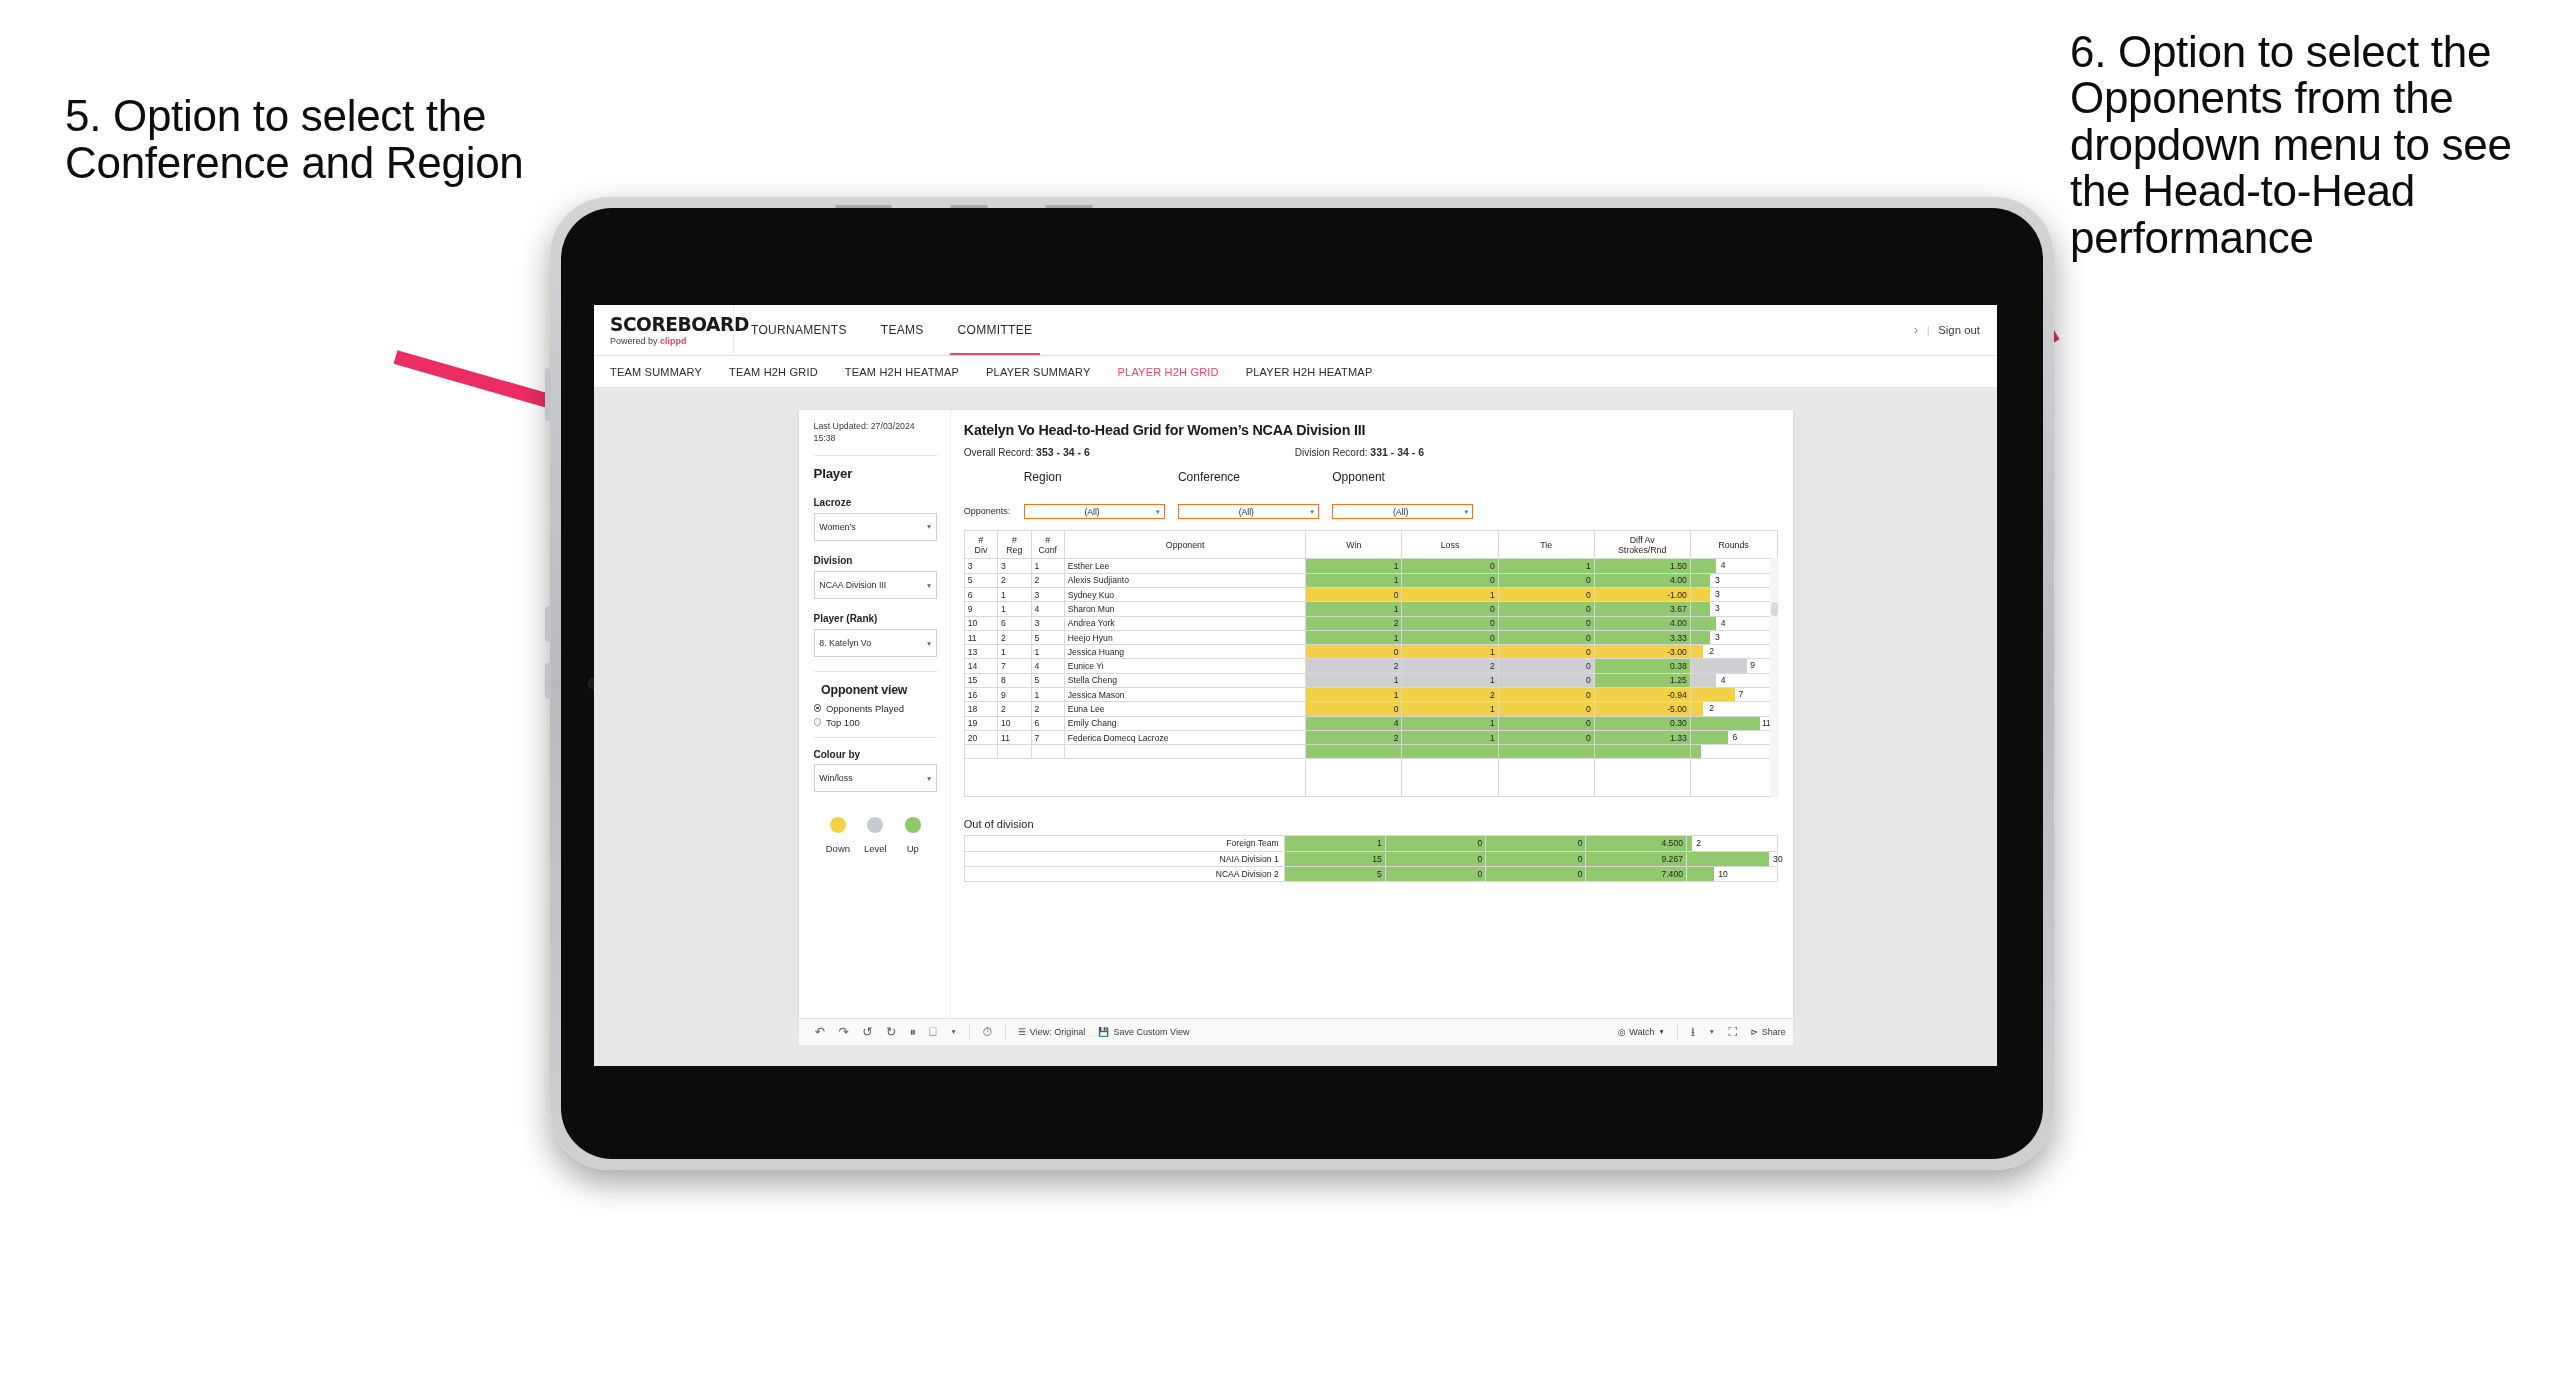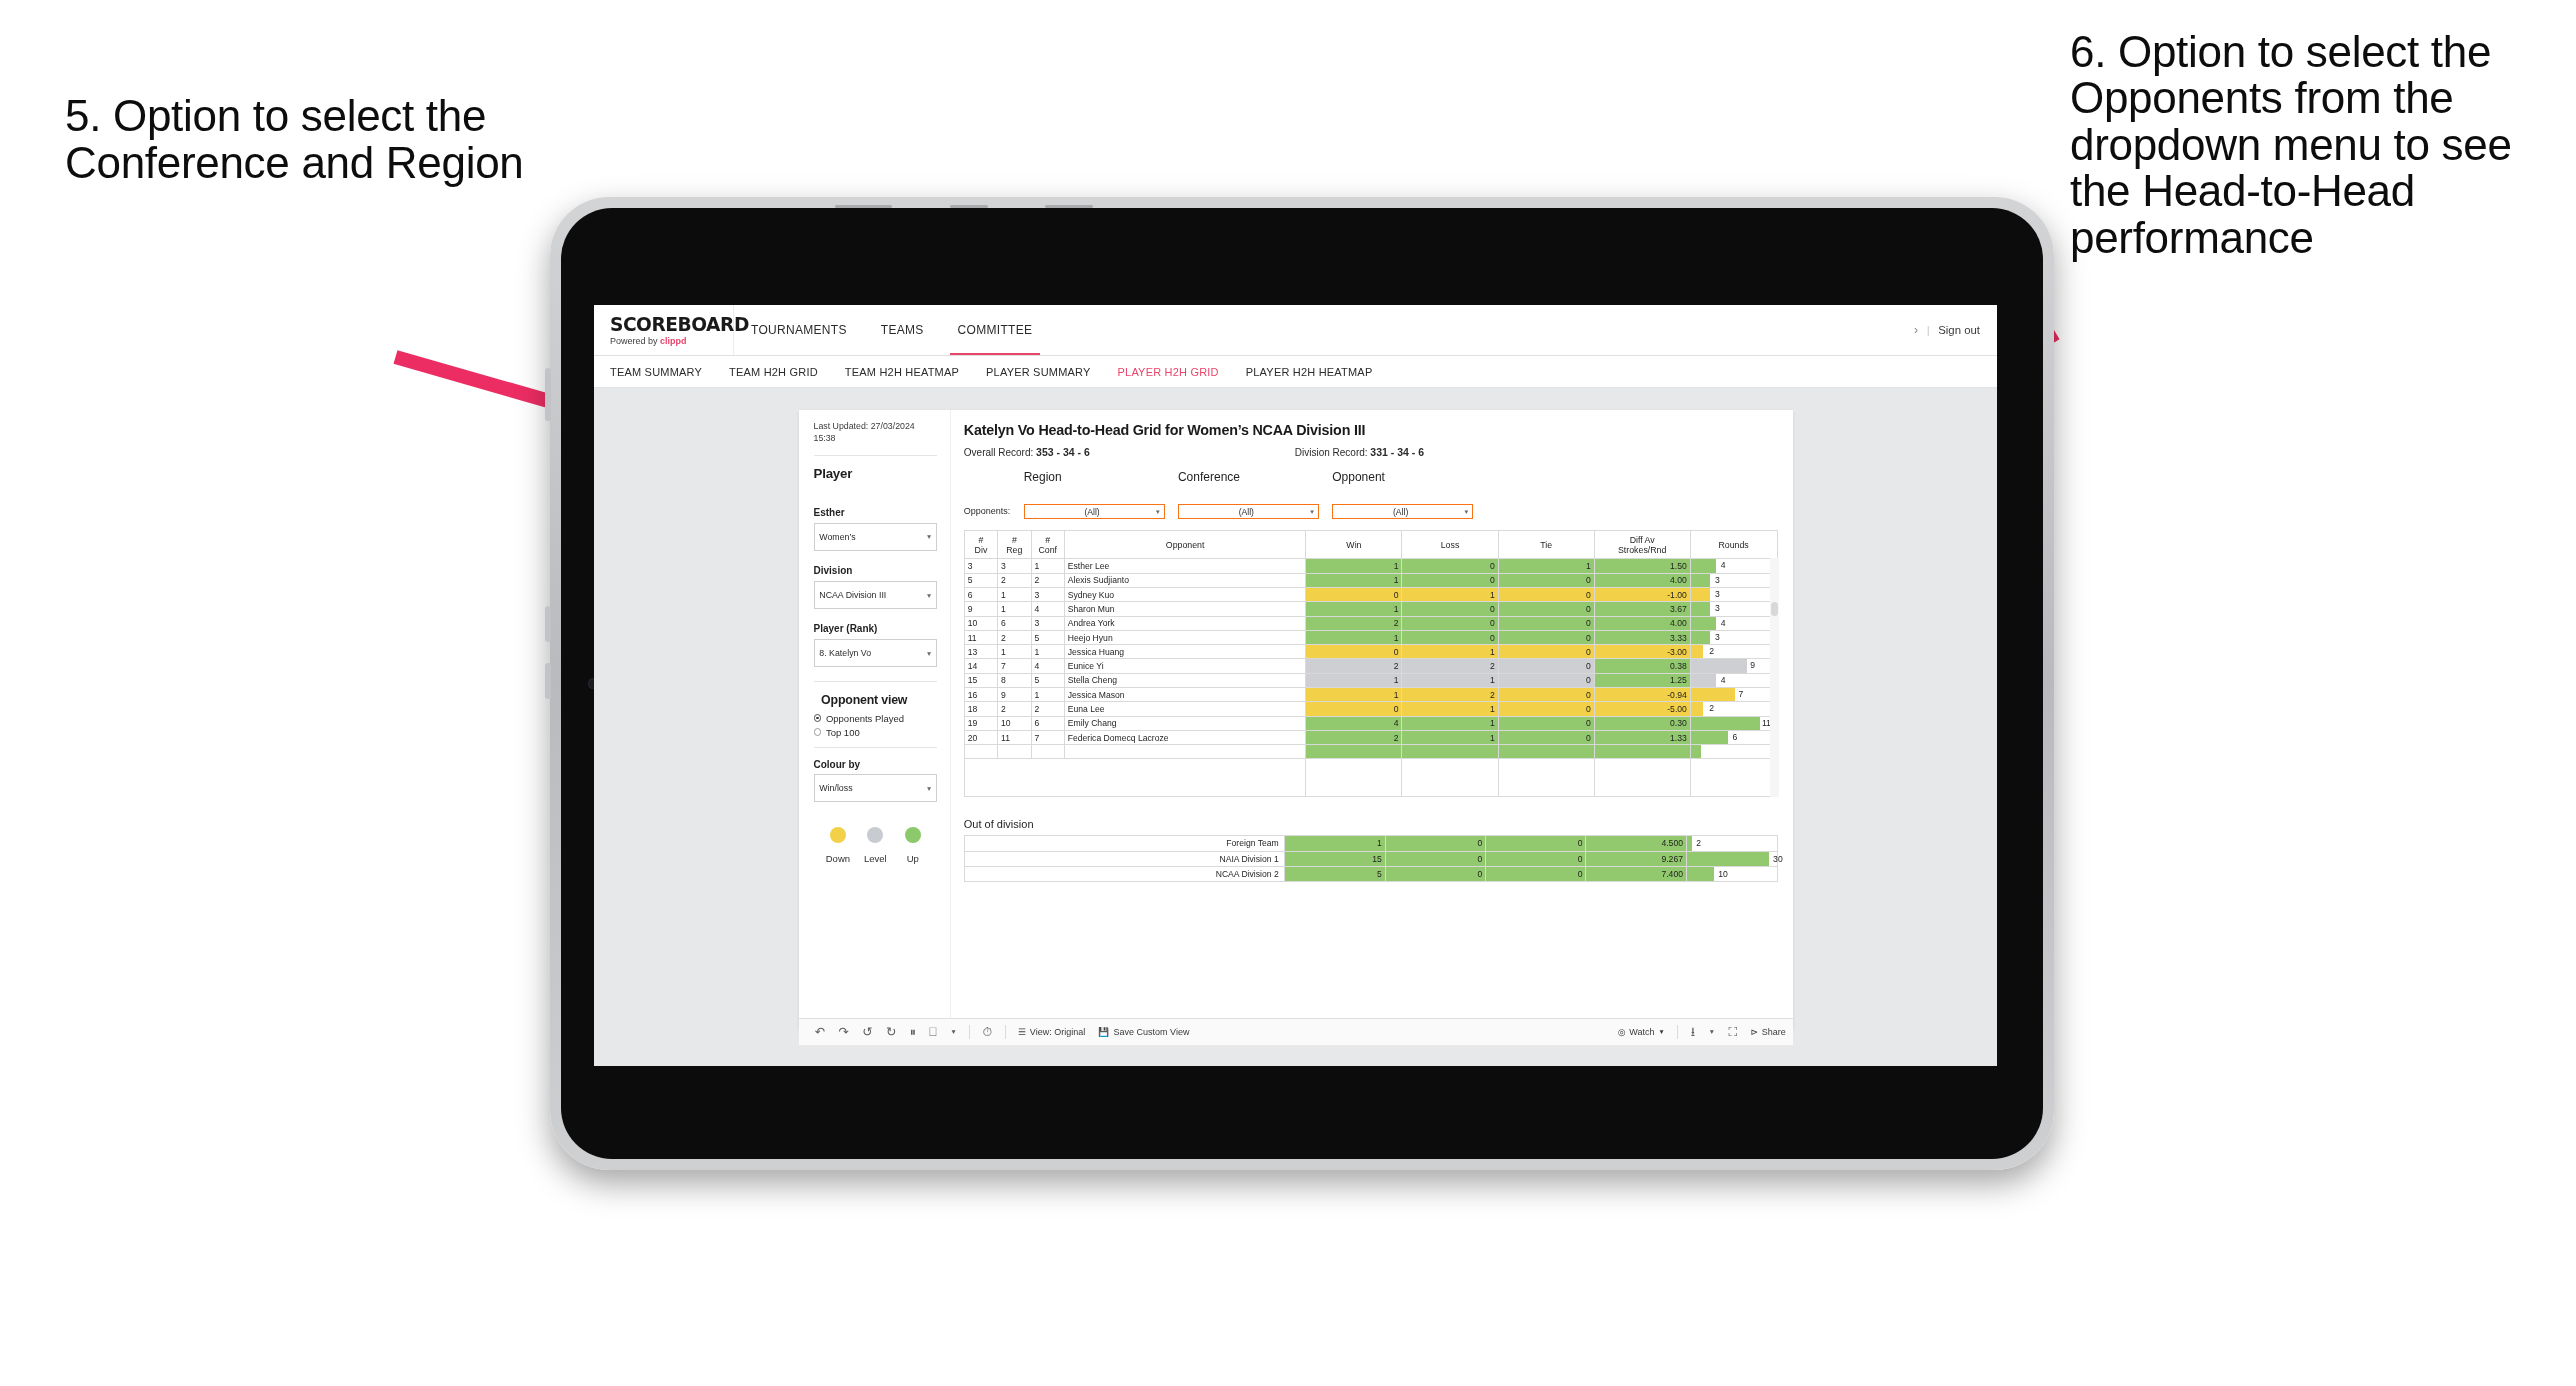--- a/index.html
+++ b/index.html
@@ -124,21 +124,21 @@
     display:flex;
   }
 
   
   .side {
     width: 152px; flex: 0 0 152px; padding: 11.4px 12.4px 0 15px;
     border-right: 1px solid #efefef;
   }
   .lastupd { font-size: 8.8px; color:#3b3b3b; line-height:1.35; }
   .side hr { border:0; border-top:1px solid #e4e4e4; margin: 9.5px 0 10.5px; }
-  .side h3 { font-size: 13.3px; font-weight:600; color:#1f1f1f; margin-bottom: 26px; letter-spacing:-0.2px;}
+  .side h3 { font-size: 13.3px; font-weight:600; color:#1f1f1f; margin-bottom: 16px; letter-spacing:-0.2px;}
   .fld { margin-bottom: 14.3px; }
   .fld label { display:block; font-size:10px; font-weight:700; color:#1f1f1f; margin-bottom:4.8px; }
   .sel {
     height: 28px; border:1px solid #cfcfcf; background:#fff;
     display:flex; align-items:center; padding: 0 3.8px 0 4.8px;
     font-size: 8.8px; color:#2b2b2b;
   }
   .sel .v { flex:1; overflow:hidden; white-space:nowrap; }
   .sel .caret { font-size:6.7px; color:#6a6a6a; }
 
@@ -289,21 +289,21 @@
 
         <div class="canvas">
           <div class="sheet">
 
             <div class="side">
               <div class="lastupd">Last Updated: 27/03/2024 15:38</div>
               <hr>
               <h3>Player</h3>
 
               <div class="fld">
-                <label>Esther</label>
+                <label>Lacroze</label>
                 <div class="sel">
                   <span class="v">Women’s</span>
                   <span class="caret">▼</span>
                 </div>
               </div>
 
               <div class="fld">
                 <label>Division</label>
                 <div class="sel">
                   <span class="v">NCAA Division III</span>

